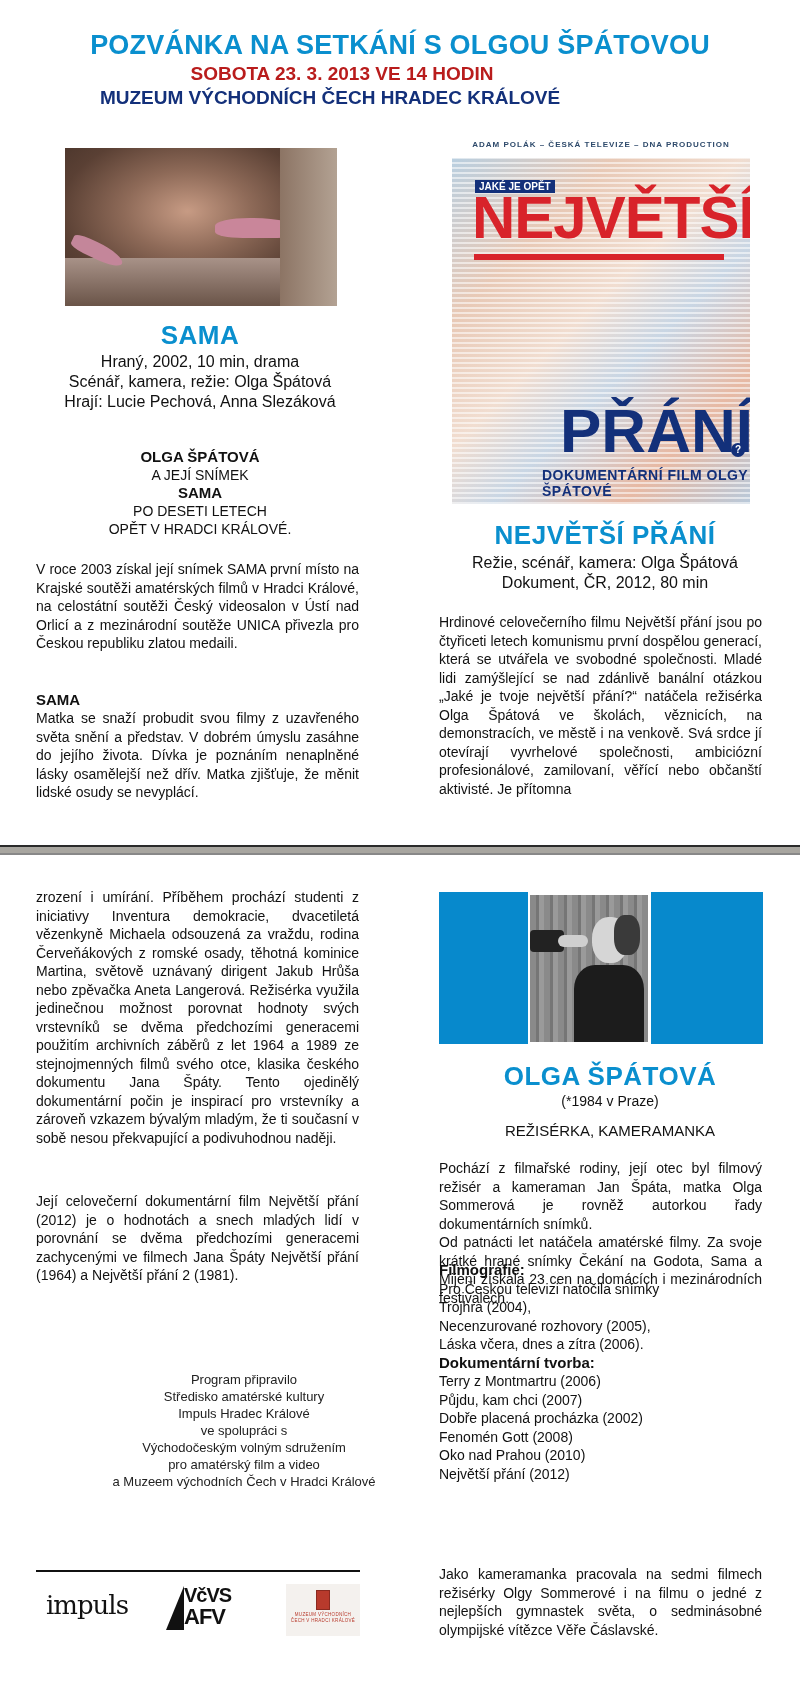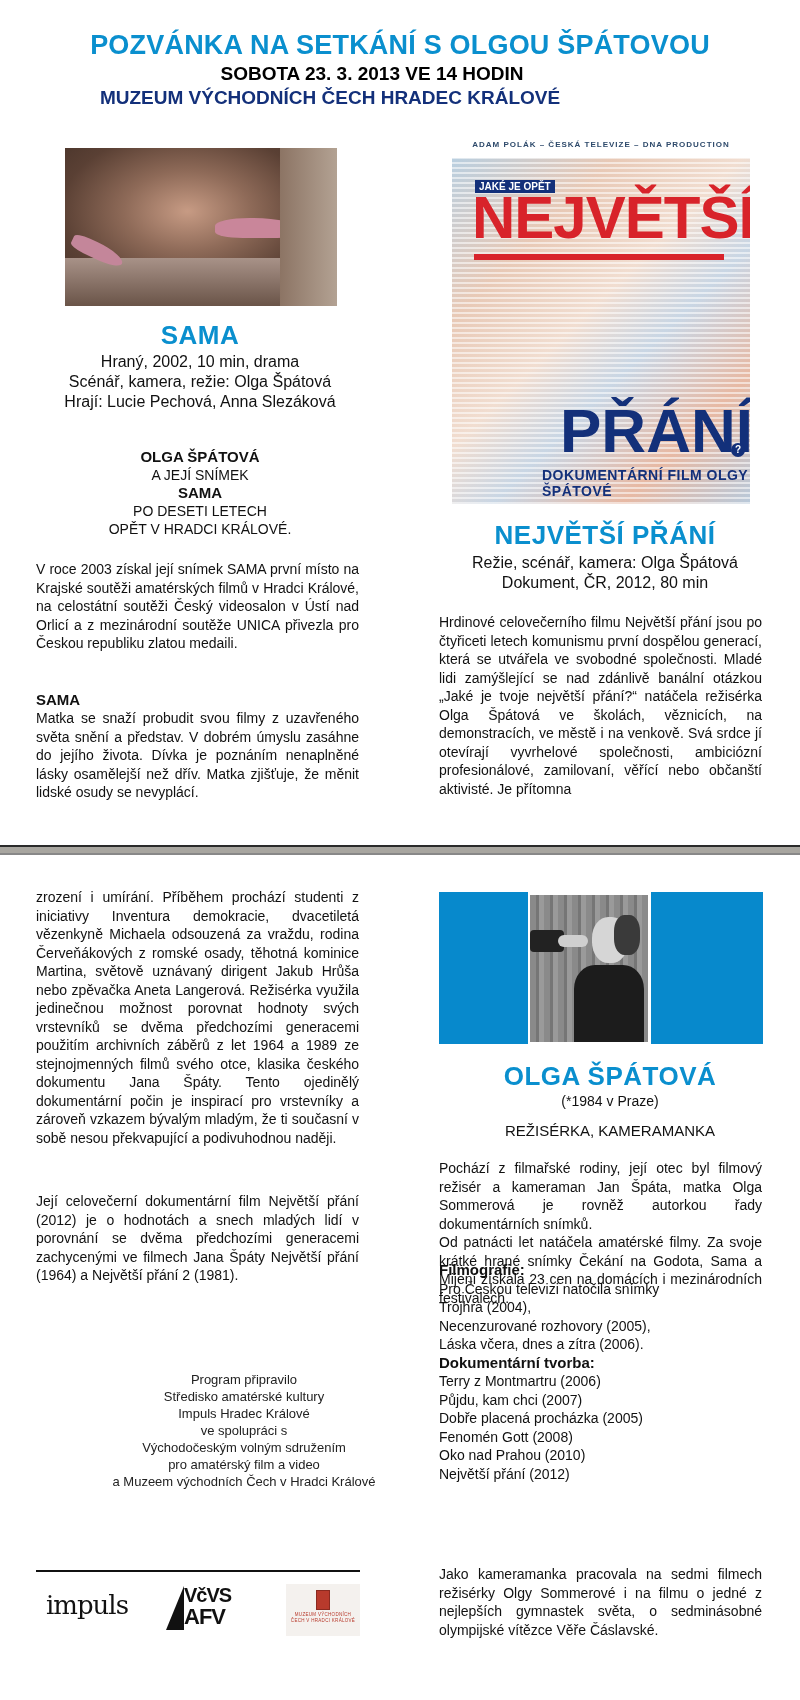--- a/index.html
+++ b/index.html
@@ -1,19 +1,19 @@
 <!DOCTYPE html>
 <html><head>
 <meta charset="utf-8">
 <style>
   html, body { margin:0; padding:0; background:#ffffff; }
   body { width:800px; height:1700px; position:relative; overflow:hidden; font-family:"Liberation Sans", sans-serif; color:#111; }
   .abs { position:absolute; }
   .hdr1 { left:0; width:800px; top:30px; text-align:center; color:#0a8fce; font-weight:bold; font-size:27px; letter-spacing:0.2px; }
-  .hdr2 { left:0; width:684px; top:63px; text-align:center; color:#000000; font-weight:bold; font-size:19px;margin-left:30px; }
+  .hdr2 { left:0; width:684px; top:63px; text-align:center; color:#b91c1c; font-weight:bold; font-size:19px; }
   .hdr3 { left:0; width:660px; top:87px; text-align:center; color:#13307a; font-weight:bold; font-size:19px; }
   .center { text-align:center; }
   .film-title { color:#0a8fce; font-weight:bold; font-size:26px; letter-spacing:0.5px; }
   .meta { font-size:16px; line-height:20px; }
   .caps { font-size:14px; line-height:18px; text-align:center; }
   .caps b { font-size:15px; }
   .para { font-size:14px; line-height:18.5px; text-align:justify; }
   .subhead { font-weight:bold; font-size:15px; }
   .rule { left:0; width:800px; top:845px; height:10px; background:#a8a6a0; border-top:2px solid #2a2a2a; border-bottom:2px solid #888; box-sizing:border-box; }
   .credits { font-size:13px; line-height:17px; text-align:center; color:#222; }
@@ -130,19 +130,19 @@
 
 <div class="abs list" style="left:439px; width:330px; top:1261px;">
   <div class="subhead">Filmografie:</div>
   <div>Pro Českou televizi natočila snímky</div>
   <div>Trojhra (2004),</div>
   <div>Necenzurované rozhovory (2005),</div>
   <div>Láska včera, dnes a zítra (2006).</div>
   <div class="subhead">Dokumentární tvorba:</div>
   <div>Terry z Montmartru (2006)</div>
   <div>Půjdu, kam chci (2007)</div>
-  <div>Dobře placená procházka (2005)</div>
+  <div>Dobře placená procházka (2002)</div>
   <div>Fenomén Gott (2008)</div>
   <div>Oko nad Prahou (2010)</div>
   <div>Největší přání (2012)</div>
 </div>
 
 <div class="abs para" style="left:439px; width:323px; top:1565px;">Jako kameramanka pracovala na sedmi filmech režisérky Olgy Sommerové i na filmu o jedné z nejlepších gymnastek světa, o sedminásobné olympijské vítězce Věře Čáslavské.</div>
 
 </body></html>

